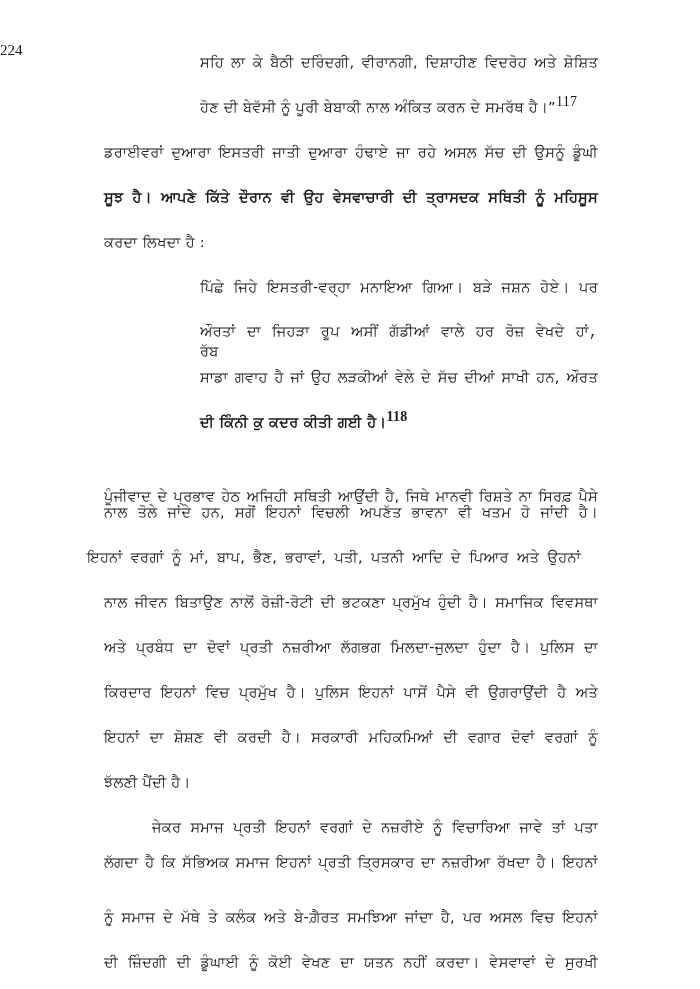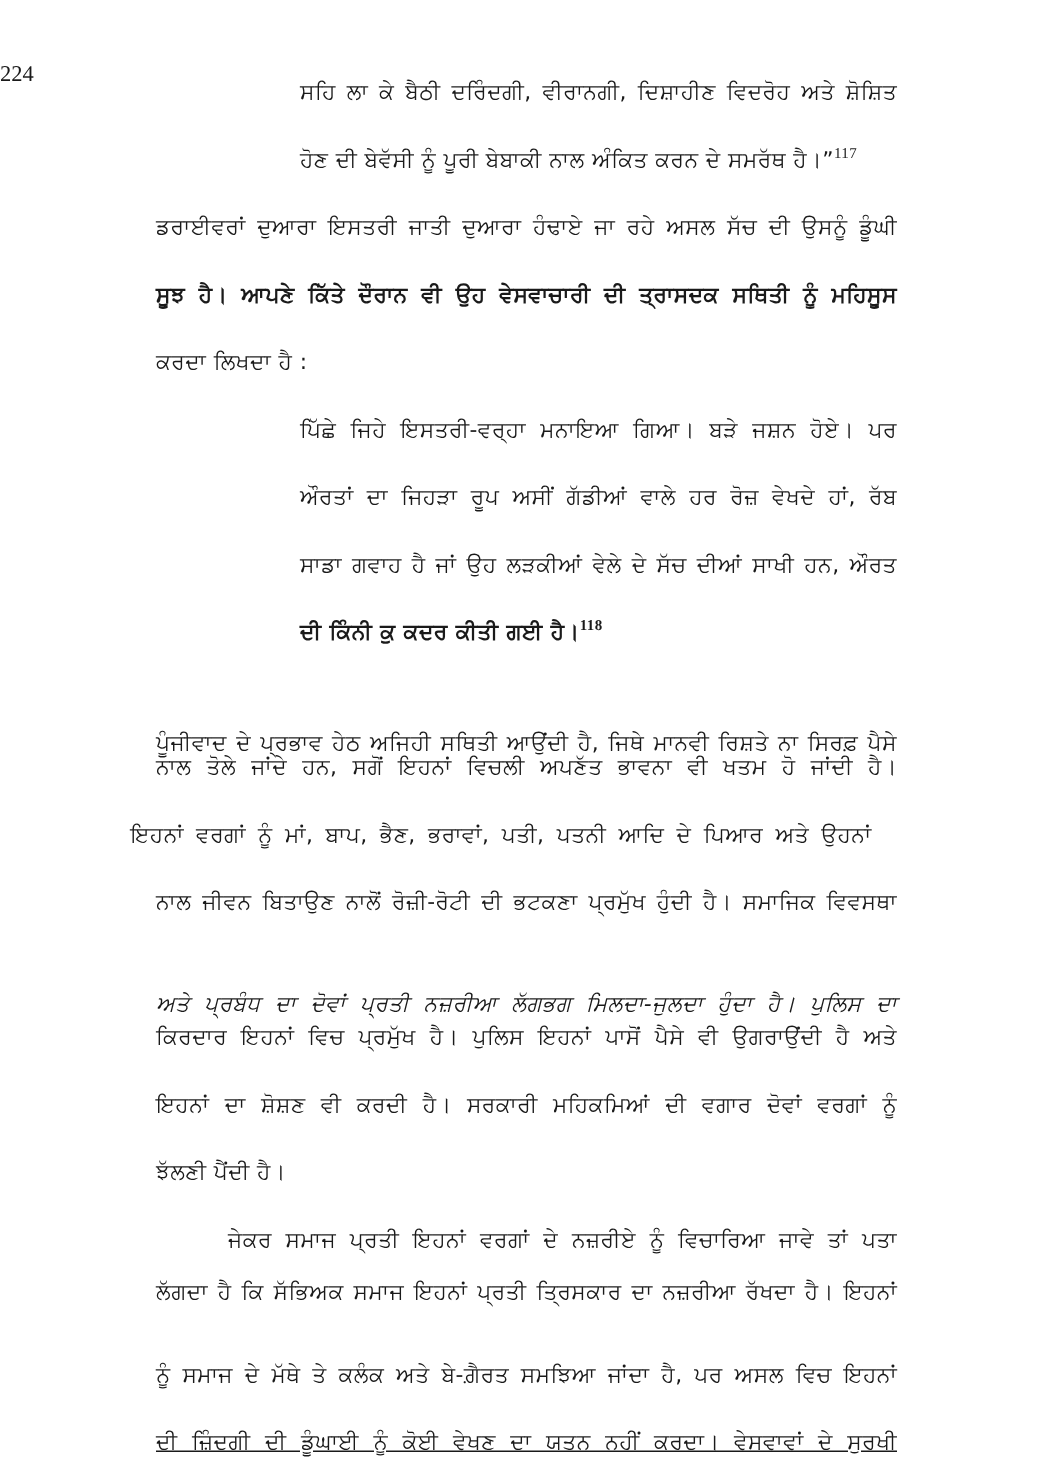--- a/index.html
+++ b/index.html
@@ -3,41 +3,41 @@
   <meta charset="utf-8">
   <style>
     html, body { margin: 0; padding: 0; background: #ffffff; }
     body { width: 700px; height: 989px; position: relative; overflow: hidden;
            font-family: "DejaVu Sans", "Liberation Sans", sans-serif; color: #1a1a1a; }
     .page-number { position: absolute; top: 42px; left: 0; width: 700px; 
                    font-family: "Liberation Serif", "DejaVu Serif", serif; font-size: 15px; }
     .line { position: absolute; font-size: 14.5px; line-height: 20px; white-space: nowrap;
             letter-spacing: 0.3px; }
     .justify { text-align: justify; text-align-last: justify; white-space: normal; }
-    sup.fn { font-family: "Liberation Serif", "DejaVu Serif", serif; font-size: 10px; vertical-align: super; line-height: 0; }
+    sup.fn { font-family: "Liberation Serif", "DejaVu Serif", serif; font-size: 14px; vertical-align: super; line-height: 0; }
   </style>
 </head>
 <body>
 
 <div class="page-number">224</div>
 <div id="lines">
     <div class="line justify" style="left: 200px; top: 52px; width: 398px;"><span>ਸਹਿ ਲਾ ਕੇ ਬੈਠੀ ਦਰਿੰਦਗੀ, ਵੀਰਾਨਗੀ, ਦਿਸ਼ਾਹੀਣ ਵਿਦਰੋਹ ਅਤੇ ਸ਼ੋਸ਼ਿਤ</span></div>
     <div class="line" style="left: 200px; top: 97px;"><span>ਹੋਣ ਦੀ ਬੇਵੱਸੀ ਨੂੰ ਪੂਰੀ ਬੇਬਾਕੀ ਨਾਲ ਅੰਕਿਤ ਕਰਨ ਦੇ ਸਮਰੱਥ ਹੈ।”</span><sup class="fn">117</sup></div>
     <div class="line justify" style="left: 104px; top: 142px; width: 494px;"><span>ਡਰਾਈਵਰਾਂ ਦੁਆਰਾ ਇਸਤਰੀ ਜਾਤੀ ਦੁਆਰਾ ਹੰਢਾਏ ਜਾ ਰਹੇ ਅਸਲ ਸੱਚ ਦੀ ਉਸਨੂੰ ਡੂੰਘੀ</span></div>
     <div class="line justify" style="left: 104px; top: 187px; width: 494px; font-weight: bold;"><span>ਸੂਝ ਹੈ। ਆਪਣੇ ਕਿੱਤੇ ਦੌਰਾਨ ਵੀ ਉਹ ਵੇਸਵਾਚਾਰੀ ਦੀ ਤ੍ਰਾਸਦਕ ਸਥਿਤੀ ਨੂੰ ਮਹਿਸੂਸ</span></div>
     <div class="line" style="left: 104px; top: 232px;"><span>ਕਰਦਾ ਲਿਖਦਾ ਹੈ :</span></div>
     <div class="line justify" style="left: 200px; top: 277px; width: 398px;"><span>ਪਿੱਛੇ ਜਿਹੇ ਇਸਤਰੀ-ਵਰ੍ਹਾ ਮਨਾਇਆ ਗਿਆ। ਬੜੇ ਜਸ਼ਨ ਹੋਏ। ਪਰ</span></div>
-    <div class="line justify" style="left: 200px; top: 322px; width: 398px;"><span>ਔਰਤਾਂ ਦਾ ਜਿਹੜਾ ਰੂਪ ਅਸੀਂ ਗੱਡੀਆਂ ਵਾਲੇ ਹਰ ਰੋਜ਼ ਵੇਖਦੇ ਹਾਂ, ਰੱਬ</span></div>
+    <div class="line justify" style="left: 200px; top: 322px; width: 398px; font-family: Liberation Mono, monospace;"><span>ਔਰਤਾਂ ਦਾ ਜਿਹੜਾ ਰੂਪ ਅਸੀਂ ਗੱਡੀਆਂ ਵਾਲੇ ਹਰ ਰੋਜ਼ ਵੇਖਦੇ ਹਾਂ, ਰੱਬ</span></div>
     <div class="line justify" style="left: 200px; top: 367px; width: 398px;"><span>ਸਾਡਾ ਗਵਾਹ ਹੈ ਜਾਂ ਉਹ ਲੜਕੀਆਂ ਵੇਲੇ ਦੇ ਸੱਚ ਦੀਆਂ ਸਾਖੀ ਹਨ, ਔਰਤ</span></div>
     <div class="line" style="left: 200px; top: 412px; font-weight: bold;"><span>ਦੀ ਕਿੰਨੀ ਕੁ ਕਦਰ ਕੀਤੀ ਗਈ ਹੈ।</span><sup class="fn">118</sup></div>
     <div class="line justify" style="left: 104px; top: 457px; width: 494px; margin-top: 29px;"><span>ਪੂੰਜੀਵਾਦ ਦੇ ਪ੍ਰਭਾਵ ਹੇਠ ਅਜਿਹੀ ਸਥਿਤੀ ਆਉਂਦੀ ਹੈ, ਜਿਥੇ ਮਾਨਵੀ ਰਿਸ਼ਤੇ ਨਾ ਸਿਰਫ਼ ਪੈਸੇ</span></div>
     <div class="line justify" style="left: 104px; top: 502px; width: 494px;"><span>ਨਾਲ ਤੋਲੇ ਜਾਂਦੇ ਹਨ, ਸਗੋਂ ਇਹਨਾਂ ਵਿਚਲੀ ਅਪਣੱਤ ਭਾਵਨਾ ਵੀ ਖਤਮ ਹੋ ਜਾਂਦੀ ਹੈ।</span></div>
     <div class="line justify" style="left: 87px; top: 547px; width: 494px;"><span>ਇਹਨਾਂ ਵਰਗਾਂ ਨੂੰ ਮਾਂ, ਬਾਪ, ਭੈਣ, ਭਰਾਵਾਂ, ਪਤੀ, ਪਤਨੀ ਆਦਿ ਦੇ ਪਿਆਰ ਅਤੇ ਉਹਨਾਂ</span></div>
     <div class="line justify" style="left: 104px; top: 592px; width: 494px;"><span>ਨਾਲ ਜੀਵਨ ਬਿਤਾਉਣ ਨਾਲੋਂ ਰੋਜ਼ੀ-ਰੋਟੀ ਦੀ ਭਟਕਣਾ ਪ੍ਰਮੁੱਖ ਹੁੰਦੀ ਹੈ। ਸਮਾਜਿਕ ਵਿਵਸਥਾ</span></div>
-    <div class="line justify" style="left: 104px; top: 660px; width: 494px; font-style: italic;"><span>ਅਤੇ ਪ੍ਰਬੰਧ ਦਾ ਦੋਵਾਂ ਪ੍ਰਤੀ ਨਜ਼ਰੀਆ ਲੱਗਭਗ ਮਿਲਦਾ-ਜੁਲਦਾ ਹੁੰਦਾ ਹੈ। ਪੁਲਿਸ ਦਾ</span></div>
+    <div class="line justify" style="left: 104px; top: 637px; width: 494px;"><span>ਅਤੇ ਪ੍ਰਬੰਧ ਦਾ ਦੋਵਾਂ ਪ੍ਰਤੀ ਨਜ਼ਰੀਆ ਲੱਗਭਗ ਮਿਲਦਾ-ਜੁਲਦਾ ਹੁੰਦਾ ਹੈ। ਪੁਲਿਸ ਦਾ</span></div>
     <div class="line justify" style="left: 104px; top: 682px; width: 494px;"><span>ਕਿਰਦਾਰ ਇਹਨਾਂ ਵਿਚ ਪ੍ਰਮੁੱਖ ਹੈ। ਪੁਲਿਸ ਇਹਨਾਂ ਪਾਸੋਂ ਪੈਸੇ ਵੀ ਉਗਰਾਉਂਦੀ ਹੈ ਅਤੇ</span></div>
     <div class="line justify" style="left: 104px; top: 727px; width: 494px;"><span>ਇਹਨਾਂ ਦਾ ਸ਼ੋਸ਼ਣ ਵੀ ਕਰਦੀ ਹੈ। ਸਰਕਾਰੀ ਮਹਿਕਮਿਆਂ ਦੀ ਵਗਾਰ ਦੋਵਾਂ ਵਰਗਾਂ ਨੂੰ</span></div>
     <div class="line" style="left: 104px; top: 772px;"><span>ਝੱਲਣੀ ਪੈਂਦੀ ਹੈ।</span></div>
     <div class="line justify" style="left: 152px; top: 817px; width: 446px;"><span>ਜੇਕਰ ਸਮਾਜ ਪ੍ਰਤੀ ਇਹਨਾਂ ਵਰਗਾਂ ਦੇ ਨਜ਼ਰੀਏ ਨੂੰ ਵਿਚਾਰਿਆ ਜਾਵੇ ਤਾਂ ਪਤਾ</span></div>
     <div class="line justify" style="left: 104px; top: 852px; width: 494px;"><span>ਲੱਗਦਾ ਹੈ ਕਿ ਸੱਭਿਅਕ ਸਮਾਜ ਇਹਨਾਂ ਪ੍ਰਤੀ ਤ੍ਰਿਸਕਾਰ ਦਾ ਨਜ਼ਰੀਆ ਰੱਖਦਾ ਹੈ। ਇਹਨਾਂ</span></div>
     <div class="line justify" style="left: 104px; top: 907px; width: 494px;"><span>ਨੂੰ ਸਮਾਜ ਦੇ ਮੱਥੇ ਤੇ ਕਲੰਕ ਅਤੇ ਬੇ-ਗ਼ੈਰਤ ਸਮਝਿਆ ਜਾਂਦਾ ਹੈ, ਪਰ ਅਸਲ ਵਿਚ ਇਹਨਾਂ</span></div>
-    <div class="line justify" style="left: 104px; top: 952px; width: 494px; text-decoration: underline;"><span>ਦੀ ਜ਼ਿੰਦਗੀ ਦੀ ਡੂੰਘਾਈ ਨੂੰ ਕੋਈ ਵੇਖਣ ਦਾ ਯਤਨ ਨਹੀਂ ਕਰਦਾ। ਵੇਸਵਾਵਾਂ ਦੇ ਸੁਰਖੀ</span></div>
+    <div class="line justify" style="left: 104px; top: 952px; width: 494px;"><span>ਦੀ ਜ਼ਿੰਦਗੀ ਦੀ ਡੂੰਘਾਈ ਨੂੰ ਕੋਈ ਵੇਖਣ ਦਾ ਯਤਨ ਨਹੀਂ ਕਰਦਾ। ਵੇਸਵਾਵਾਂ ਦੇ ਸੁਰਖੀ</span></div>
   </div>
 
 </body></html>

